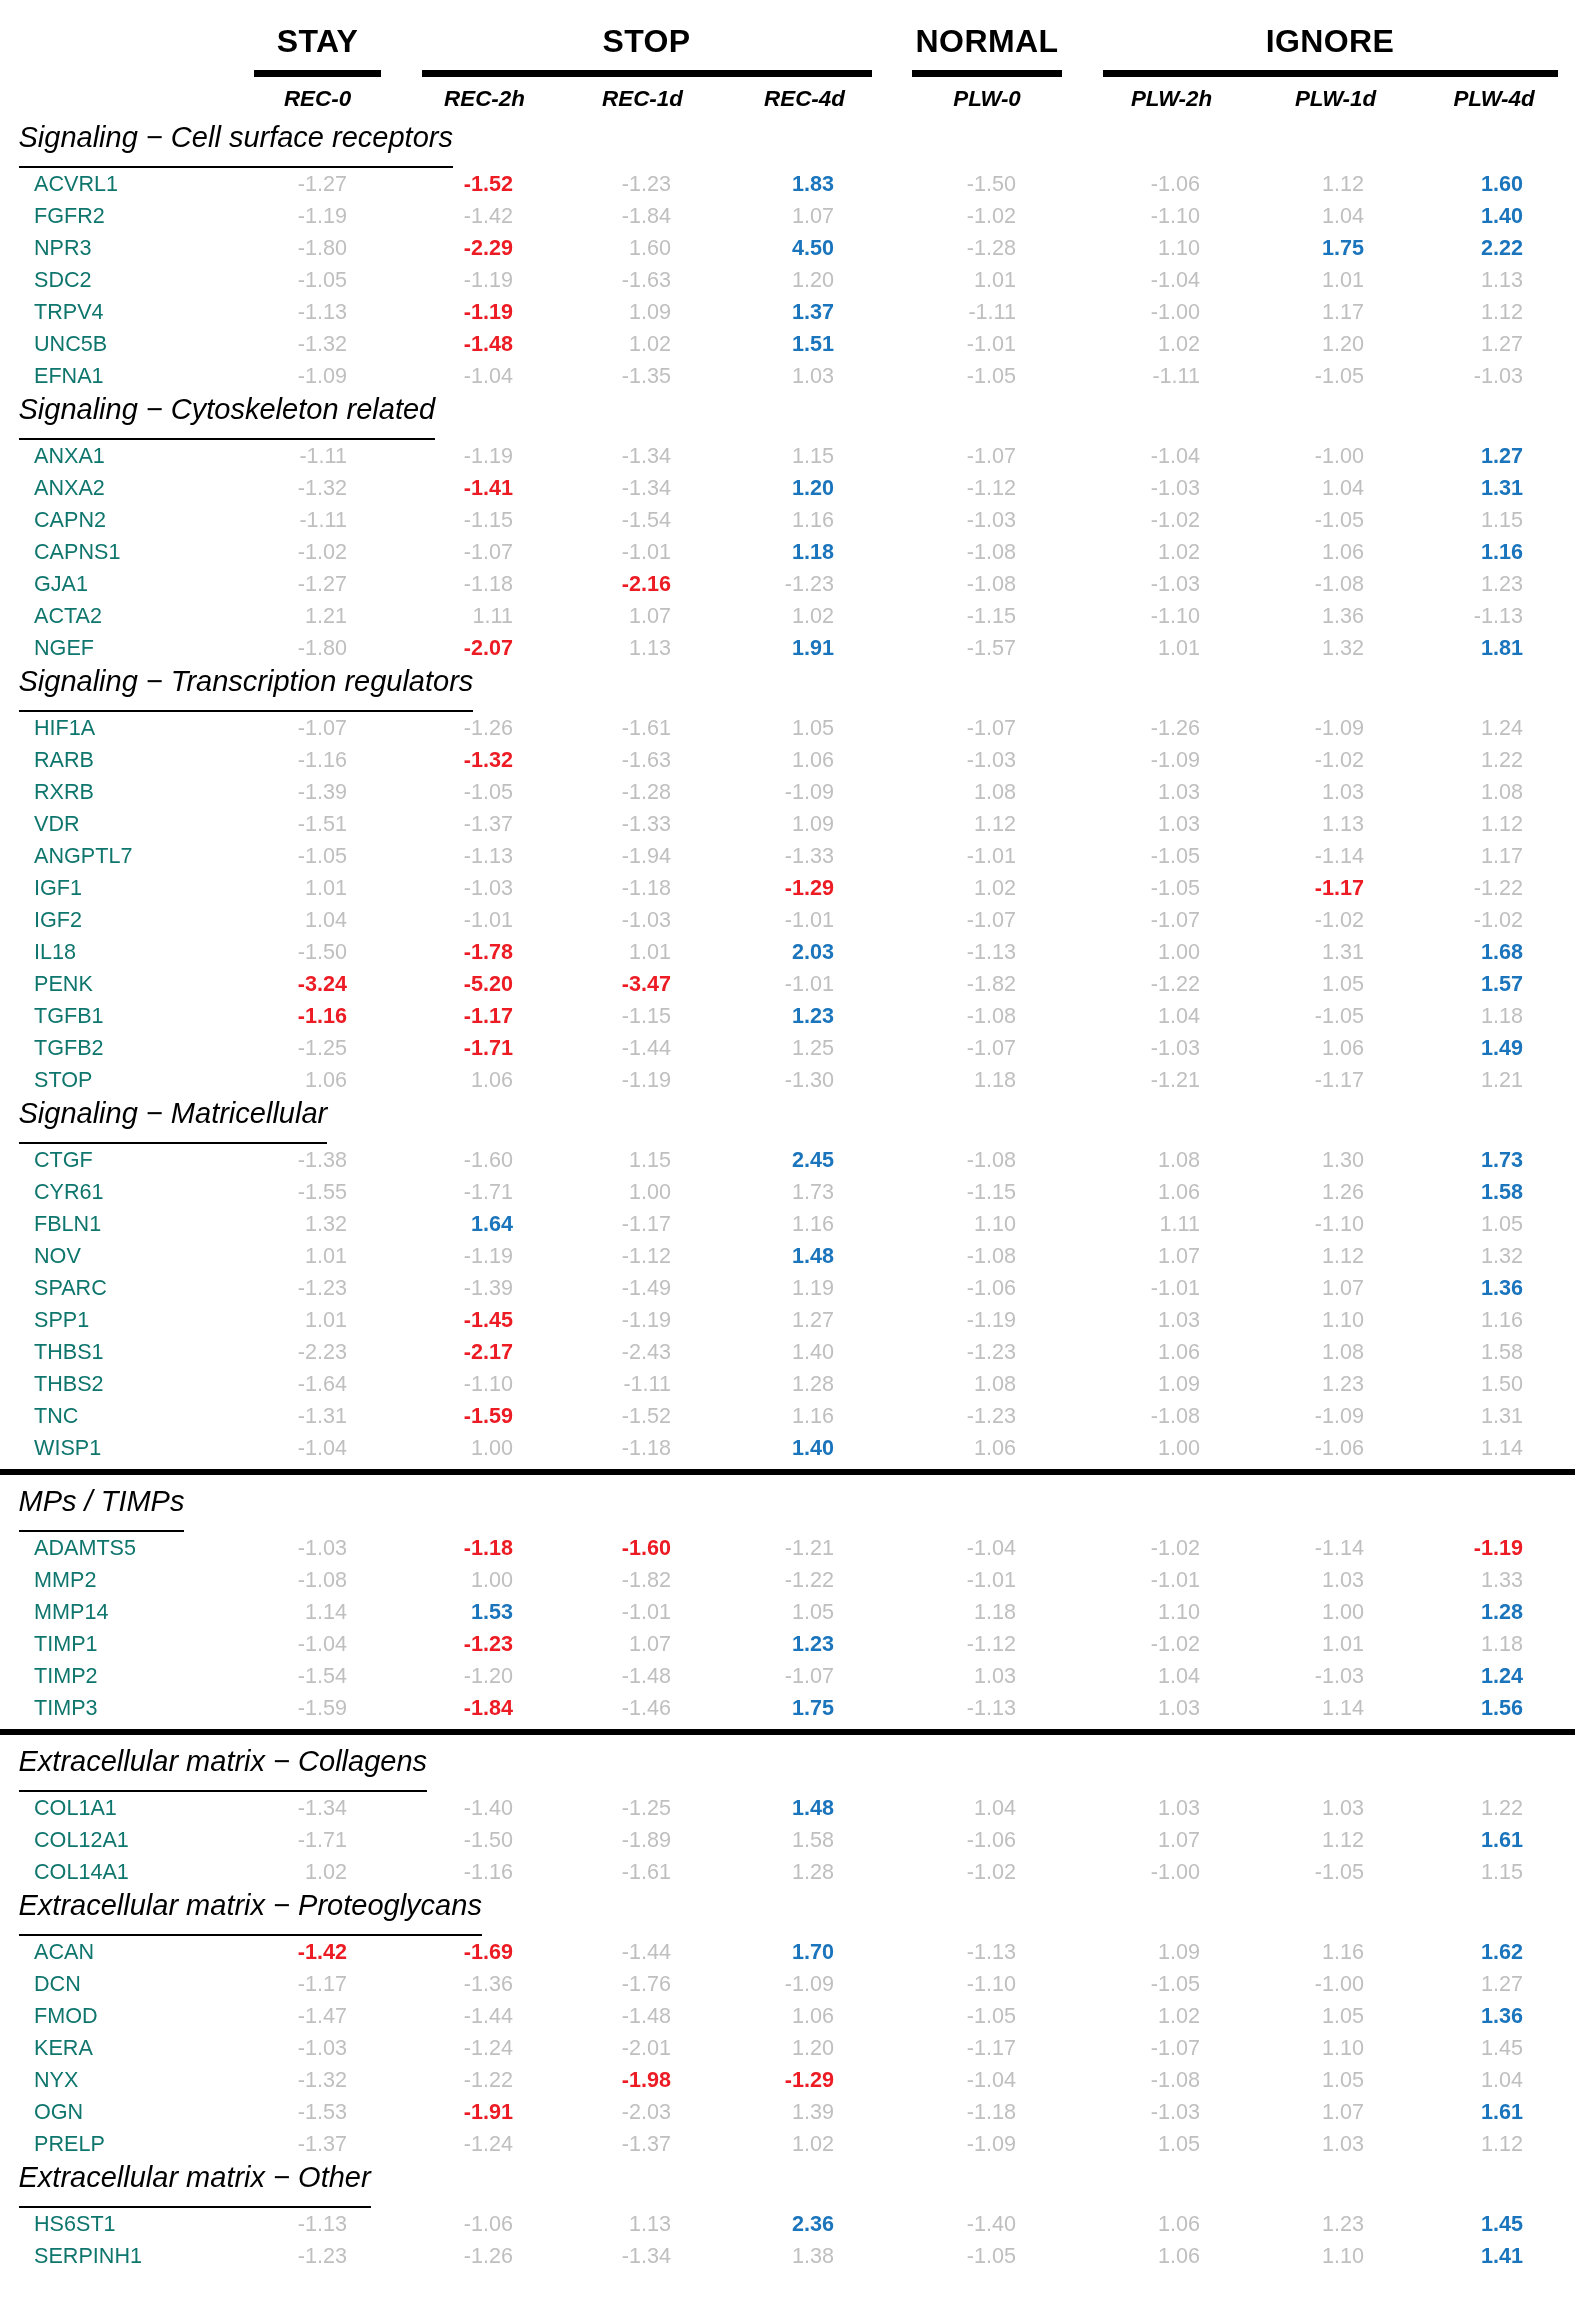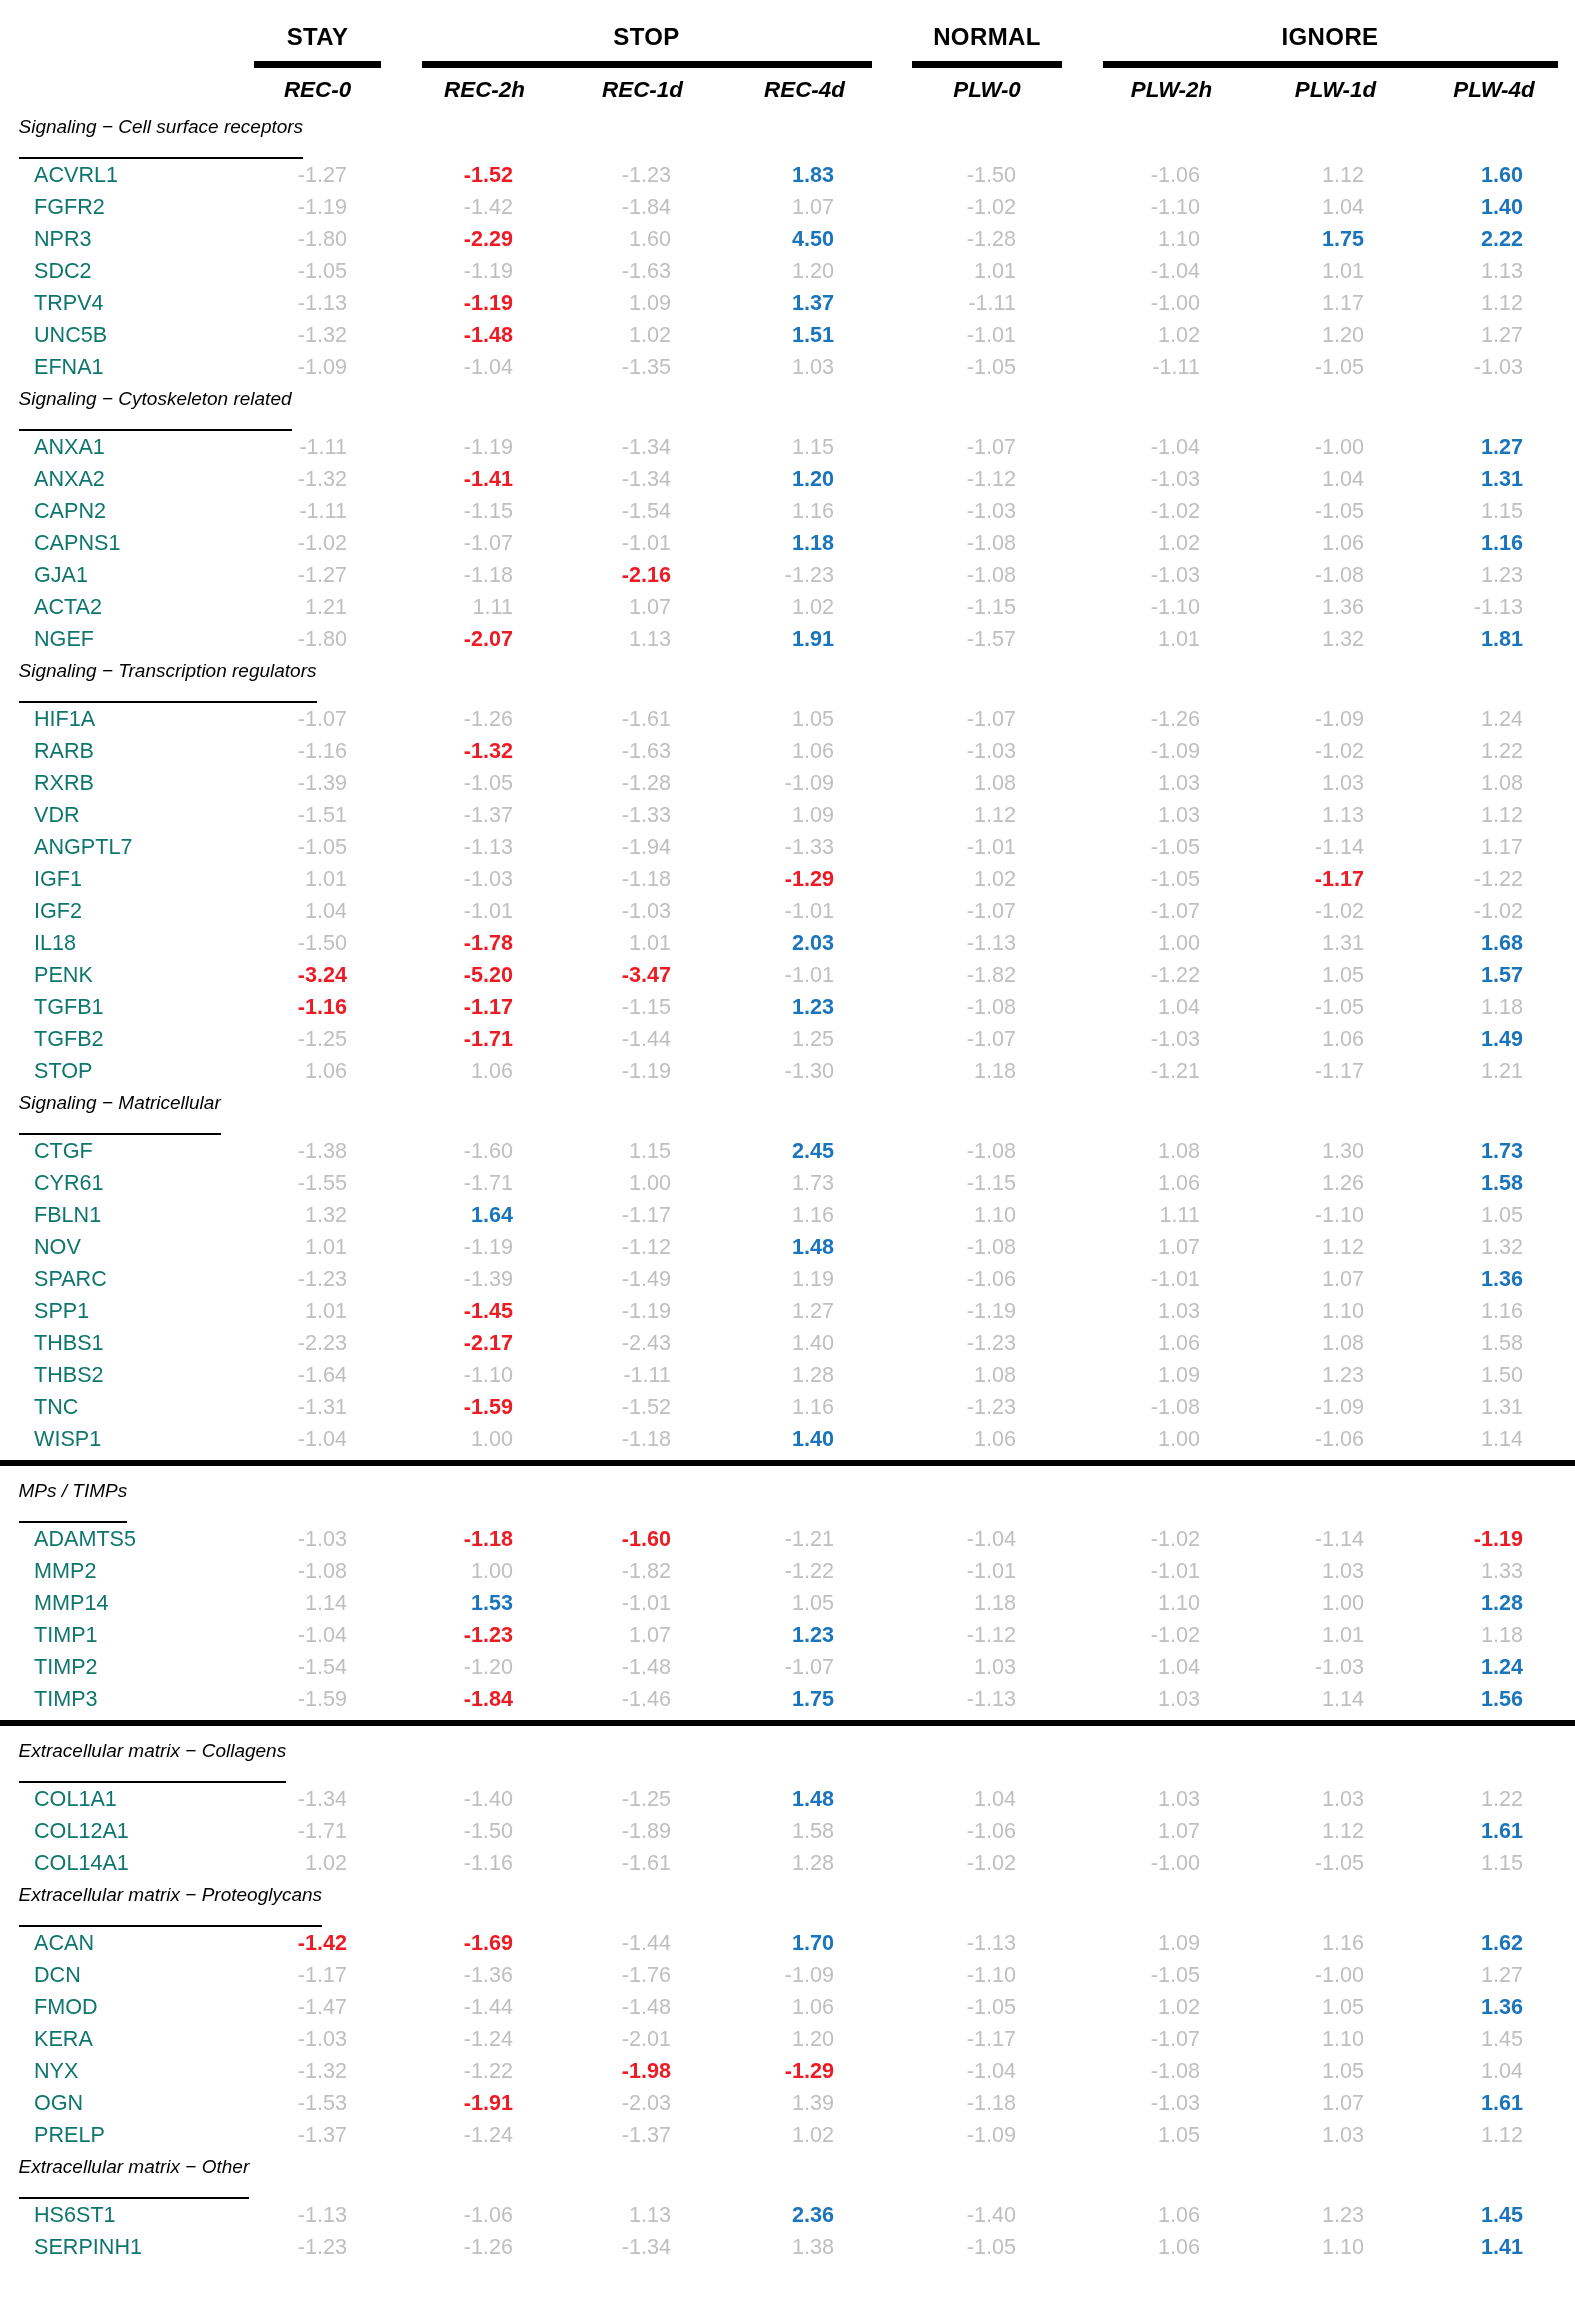--- a/index.html
+++ b/index.html
@@ -2,30 +2,30 @@
 <html style="--color-up: #1B75BC; --color-down: #ED1C24; --color-neutral: #BFBFBF;font-size:12.4px"><head>
 <meta charset="utf-8">
 <style>
   html,body{margin:0;padding:0;background:#fff;}
   body{width:1576px;height:2319px;overflow:hidden;font-family:"Liberation Sans",sans-serif;color:#000;}
   .page{padding-top:10.8px;}
   table{border-collapse:collapse;table-layout:fixed;width:1576px;}
   th,td{padding:0;margin:0;font-weight:normal;}
   
   tr.group-row th{vertical-align:top;padding-top:12.4px;}
-  .group-label{display:block;text-align:center;font-weight:bold;font-size:24px;letter-spacing:0.4px;}
+  .group-label{display:block;text-align:center;font-weight:bold;font-size:32px;letter-spacing:0.4px;}
   .group-bar{height:7px;background:#000;margin:10px 18.5px 0 18.5px;}
   th.group-single .group-bar{margin:10px 21.6px 0 21.6px;}
   
   tr.sub-row th{height:43px;vertical-align:middle;text-align:center;
     font-weight:bold;font-style:italic;font-size:22.4px;}
   
   tr.title-row td{height:48px;vertical-align:bottom;padding-left:18.5px;}
-  .section-title{display:inline-block;font-style:italic;font-size:19px;
-    border-bottom:2.3px solid #000;padding-bottom:19px;}
+  .section-title{display:inline-block;font-style:italic;font-size:29px;
+    border-bottom:2.3px solid #000;padding-bottom:12px;}
   
   tr.sep-row td{height:15.5px;vertical-align:top;padding-top:4.6px;}
   .sep-bar{height:6.2px;background:#000;}
   
   tr.data-row{height:32px;}
   td.gene{padding-left:34px;font-size:21.6px;color:#0f766e;white-space:nowrap;}
   td.val{font-size:21.6px;text-align:right;white-space:nowrap;}
   td.c1{padding-right:56px;} td.c2{padding-right:53px;} td.c3{padding-right:48px;}
   td.c4{padding-right:56px;} td.c5{padding-right:68px;} td.c6{padding-right:59px;}
   td.c7{padding-right:48px;} td.c8{padding-right:53px;}

